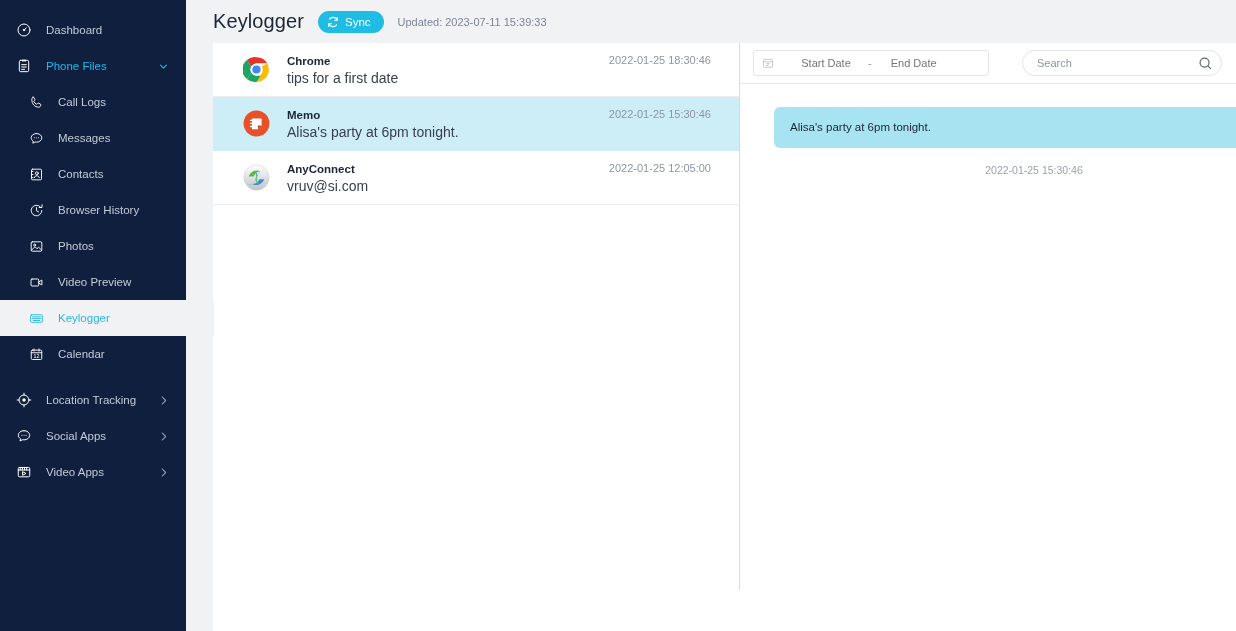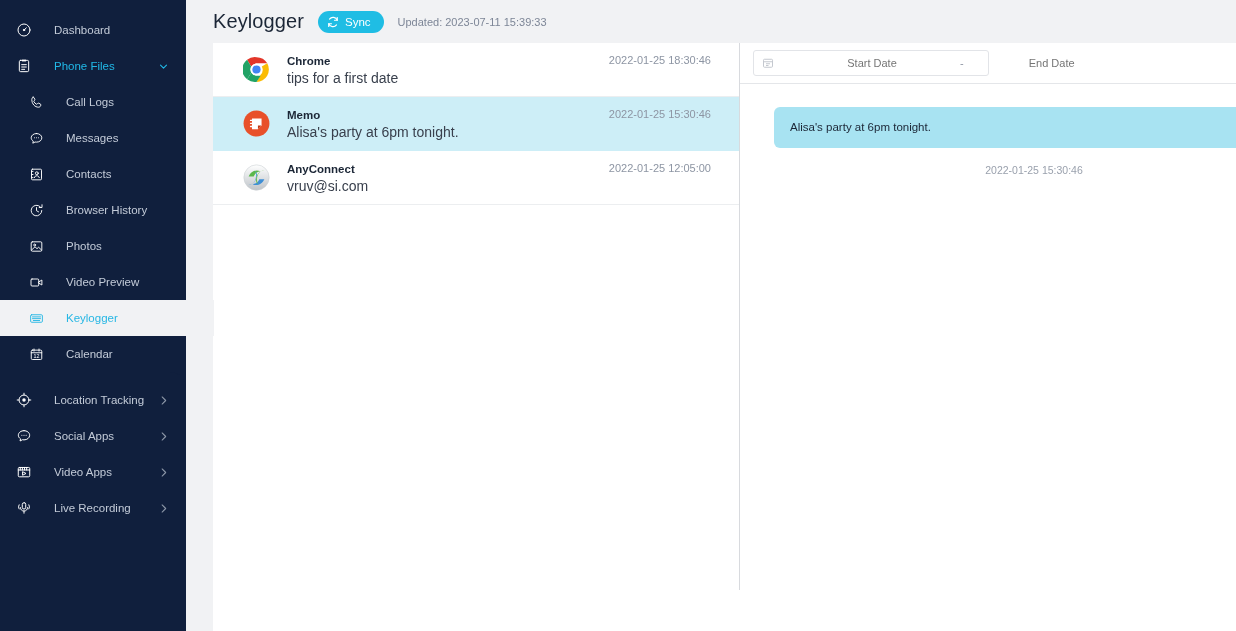--- a/index.html
+++ b/index.html
@@ -34,21 +34,21 @@
     user-select: none;
   }
   .nav-item.sub { padding-left: 26px; }
   .nav-item .ico {
     width: 20px; height: 20px;
     display: flex; align-items: center; justify-content: center;
     flex: 0 0 20px;
     color: #ffffff;
   }
   .nav-item .ico svg { display: block; }
-  .nav-item .lbl { margin-left: 20px; white-space: nowrap; }
+  .nav-item .lbl { margin-left: 12px; white-space: nowrap; }
   .nav-item.group .lbl { color: #21b9e8; }
   .nav-item .chev { margin-left: auto; margin-right: 16px; display: flex; color: #8d97a8; }
   .nav-item.group .chev { color: #21b9e8; }
 
   
   .nav-item.active {
     background: #f1f2f4;
     width: 214px;
     color: #27b7e4;
   }
@@ -161,21 +161,20 @@
     border-bottom: 1px solid #e4e6e9;
     padding: 0 0 0 13px;
   }
   .daterange {
     display: flex; align-items: center;
     width: 236px; height: 26px;
     border: 1px solid #e2e4e8;
     border-radius: 3px;
     padding: 0 8px;
     background: #fff;
-    gap: 46px;
   }
   .daterange .calico { display: flex; color: #c4c8cf; margin-right: 14px; }
   .dfield {
     font-size: 11px; color: #b9bdc6;
     border: none; outline: none; background: transparent;
     width: 76px; text-align: center;
     font-family: "Liberation Sans", sans-serif;
   }
   .dsep { font-size: 11px; color: #8d95a3; padding: 0 4px; }
   .searchbox {
@@ -383,37 +382,20 @@
             <rect x="3.4" y="5.2" width="17.2" height="14" rx="1.6"></rect>
             <line x1="3.4" y1="9" x2="20.6" y2="9"></line>
             <line x1="6.4" y1="5.2" x2="6.4" y2="9"></line>
             <line x1="9.6" y1="5.2" x2="9.6" y2="9"></line>
             <line x1="12.8" y1="5.2" x2="12.8" y2="9"></line>
             <line x1="16" y1="5.2" x2="16" y2="9"></line>
             <path d="M10.4 11.8 15 14.2l-4.6 2.4z"></path>
           </svg>
         </span>
         <span class="lbl">Video Apps</span>
-        <span class="chev">
-          <svg width="13" height="13" viewBox="0 0 24 24" fill="none" stroke="currentColor" stroke-width="2" stroke-linecap="round" stroke-linejoin="round">
-            <polyline points="9.5,5.5 16,12 9.5,18.5"></polyline>
-          </svg>
-        </span>
-      </div>
-      <div class="nav-item">
-        <span class="ico">
-          <svg width="16" height="16" viewBox="0 0 24 24" fill="none" stroke="currentColor" stroke-width="1.5" stroke-linecap="round" stroke-linejoin="round">
-            <rect x="9.4" y="4" width="5.2" height="9.6" rx="2.6"></rect>
-            <path d="M6.6 11.4c0 3 2.4 5.2 5.4 5.2s5.4-2.2 5.4-5.2"></path>
-            <line x1="12" y1="16.6" x2="12" y2="19.8"></line>
-            <path d="M4.6 7.2a6 6 0 0 0 0 6.2"></path>
-            <path d="M19.4 7.2a6 6 0 0 1 0 6.2"></path>
-          </svg>
-        </span>
-        <span class="lbl">Live Recording</span>
         <span class="chev">
           <svg width="13" height="13" viewBox="0 0 24 24" fill="none" stroke="currentColor" stroke-width="2" stroke-linecap="round" stroke-linejoin="round">
             <polyline points="9.5,5.5 16,12 9.5,18.5"></polyline>
           </svg>
         </span>
       </div>
     </nav>
 
   <div class="stage">
 
@@ -511,20 +493,29 @@
                 <line x1="3" y1="9.5" x2="21" y2="9.5"></line>
                 <line x1="8" y1="13.5" x2="16" y2="13.5"></line>
                 <line x1="8" y1="17" x2="13" y2="17"></line>
               </svg>
             </span>
             <input class="dfield" type="text" placeholder="Start Date" style="">
             <span class="dsep">-</span>
             <input class="dfield" type="text" placeholder="End Date" style="">
           </div>
 
+          <div class="searchbox">
+            <input type="text" placeholder="Search" style="">
+            <span class="sgico">
+              <svg width="15" height="15" viewBox="0 0 24 24" fill="none" stroke="currentColor" stroke-width="1.9">
+                <circle cx="10.5" cy="10.5" r="7.2"></circle>
+                <line x1="15.8" y1="15.8" x2="20.5" y2="20.5"></line>
+              </svg>
+            </span>
+          </div>
         </div>
 
         <div class="thread">
           <div class="bubble">Alisa's party at 6pm tonight.</div>
           <div class="bubble-time">2022-01-25 15:30:46</div>
         </div>
 
       </div>
     </div>
   </div>

